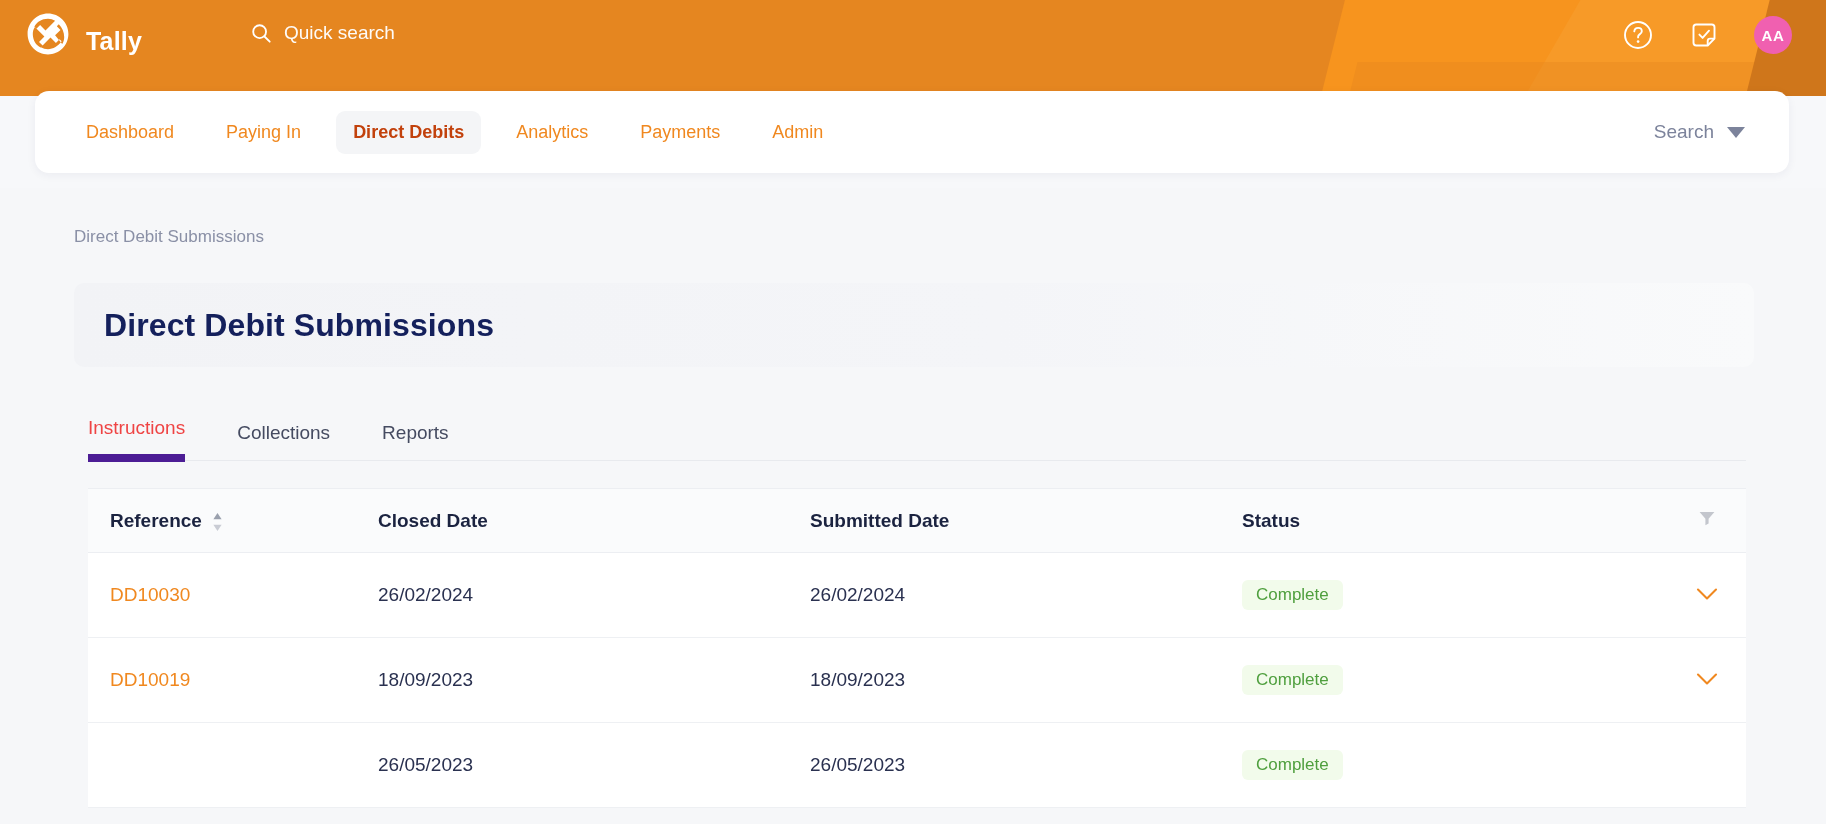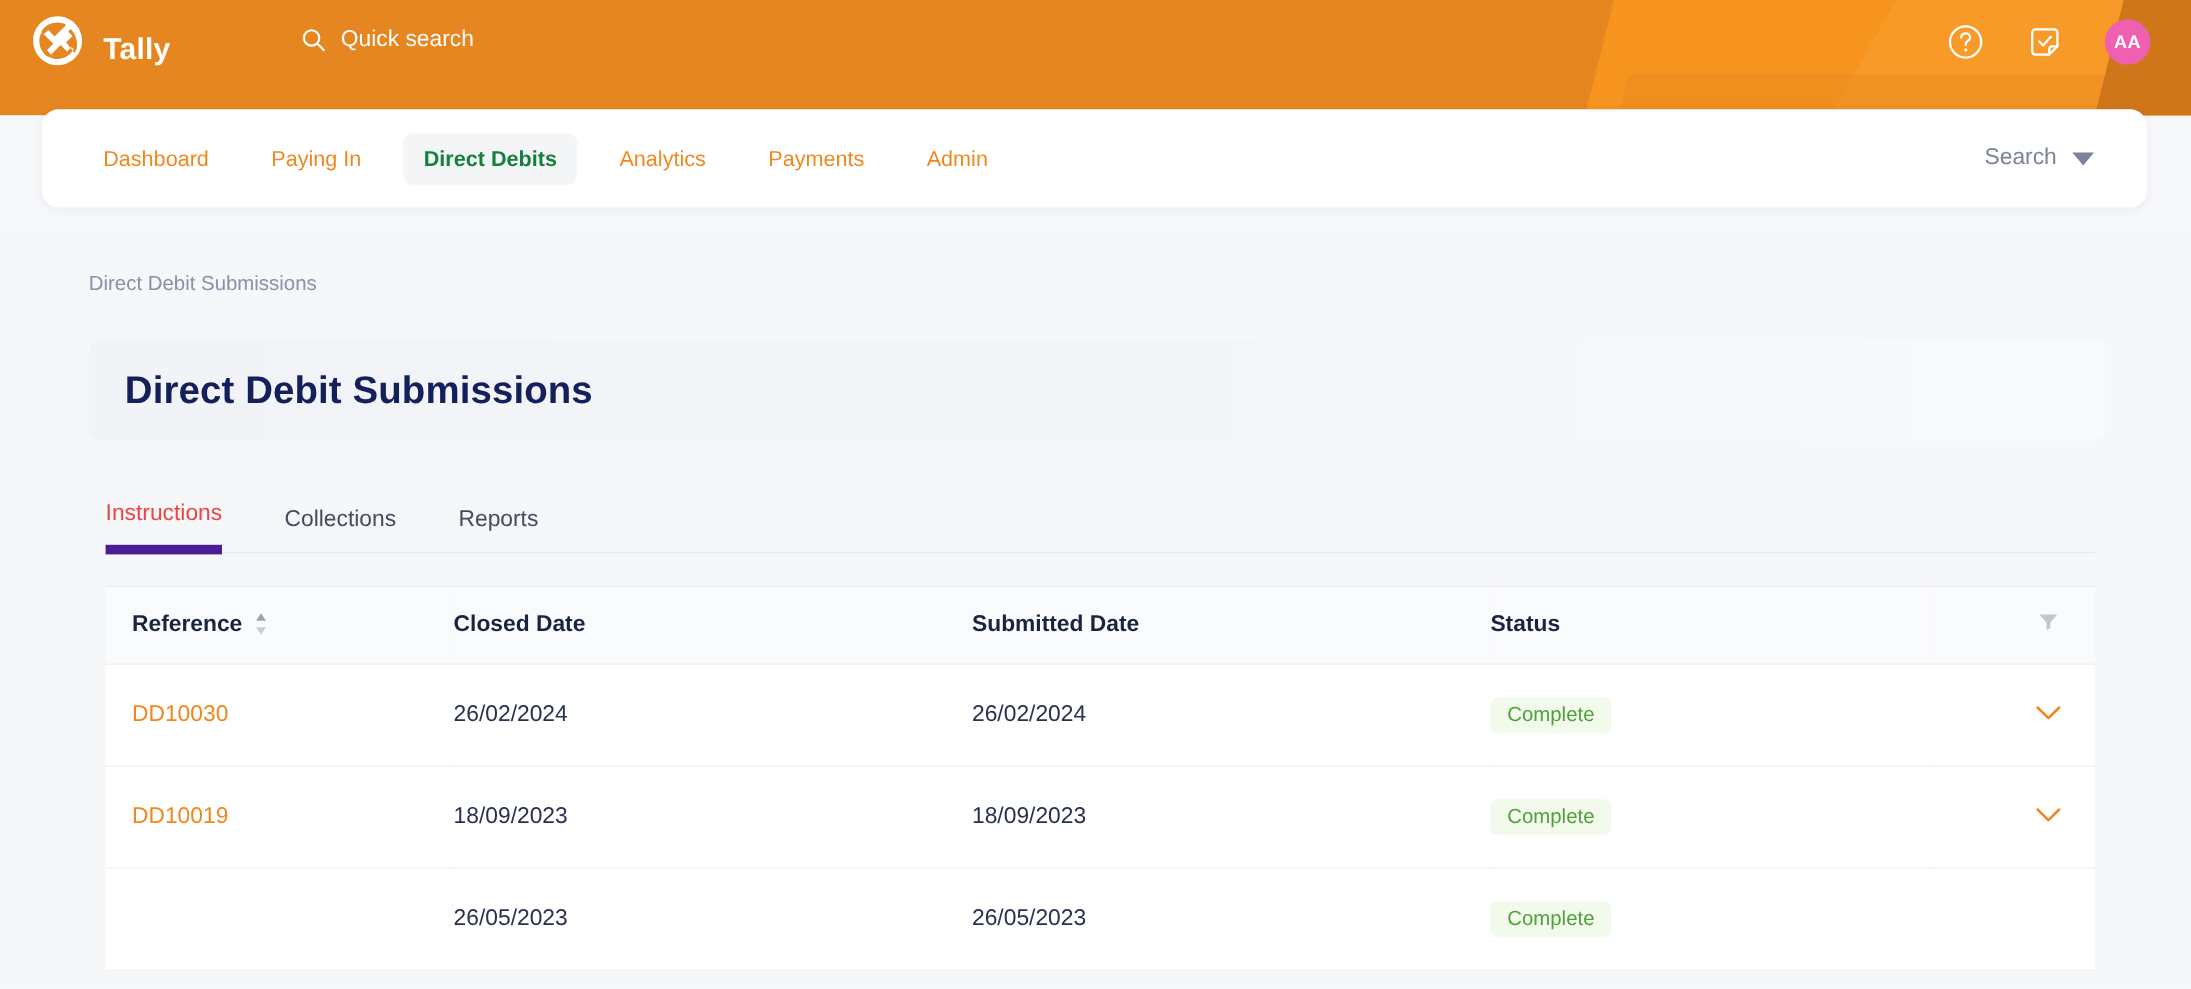--- a/index.html
+++ b/index.html
@@ -123,21 +123,21 @@
     font-size: 18px;
     color: #f0881f;
     padding: 11px 17px;
     border-radius: 9px;
     cursor: pointer;
     white-space: nowrap;
   }
   .nav-item.active {
     background: #f4f5f7;
     font-weight: bold;
-    color: #15803d;
+    color: #c2410c;
   }
   .nav-search {
     margin-left: auto;
     margin-right: 44px;
     display: flex; align-items: center; gap: 13px;
     cursor: pointer;
   }
   .nav-search .ns-label {
     font-size: 19px;
     color: #7c839b;
@@ -259,21 +259,21 @@
     padding: 20px 0 20px 0;
     border-top: 1px solid #eceef2;
     border-bottom: 1px solid #eceef2;
   }
   th.c-ref   { width: 290px; padding-left: 22px; }
   th.c-closed{ width: 432px; }
   th.c-sub   { width: 432px; }
   th.c-status{ width: 370px; }
   th.c-act   { width: 134px; text-align: right; padding-right: 30px; }
 
-  .th-inner { display: inline-flex; align-items: flex-start; gap: 10px; }
+  .th-inner { display: inline-flex; align-items: flex-end; gap: 10px; }
   .sort-icon { width: 11px; height: 20px; display: block; }
   .filter-icon { width: 18px; height: 18px; display: inline-block; }
 
   tbody td {
     font-size: 19px;
     color: #2a3150;
     padding: 27px 0;
     border-bottom: 1px solid #eef0f3;
     background: #ffffff;
   }

